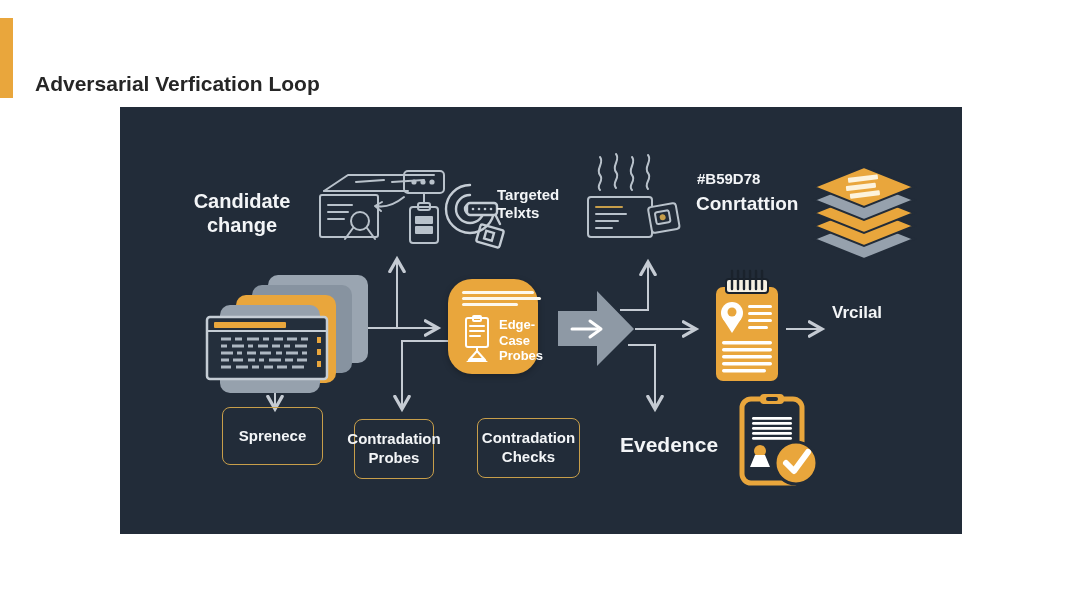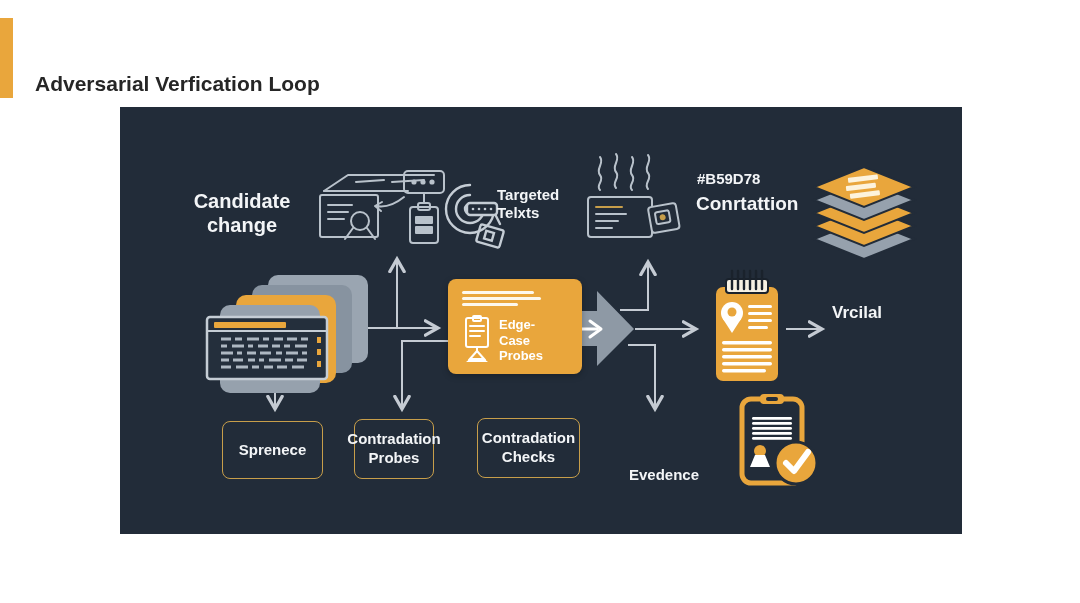--- a/index.html
+++ b/index.html
@@ -14,28 +14,28 @@
   .hdr-title{position:absolute;left:35px;top:72px;font-size:21px;font-weight:700;color:var(--title-text);}
   .panel{position:absolute;left:120px;top:107px;width:842px;height:427px;background:var(--panel-bg);}
   .abs{position:absolute;}
   .node-label{color:var(--node-text);font-weight:700;line-height:1.18;}
   .tcenter{text-align:center;}
   .lbl-candidate{left:58px;top:83px;width:128px;font-size:20px;}
   .lbl-targeted{left:377px;top:79px;width:90px;font-size:15px;}
   .lbl-contration-code{left:577px;top:63px;font-size:15px;}
   .lbl-contration{left:576px;top:86px;font-size:19px;}
   .lbl-verdict{left:712px;top:196px;width:76px;font-size:17px;}
-  .lbl-evidence{left:500px;top:326px;width:88px;font-size:15px;margin-top:33px;}
-  .gold-box{left:328px;top:172px;width:134px;height:95px;background:var(--accent);border-radius:8px;box-shadow:0 2px 6px rgba(0,0,0,.25);}
+  .lbl-evidence{left:500px;top:326px;width:88px;font-size:21px;}
+  .gold-box{left:328px;top:172px;width:90px;height:95px;background:var(--accent);border-radius:24px;box-shadow:0 2px 6px rgba(0,0,0,.25);}
   .gold-box .tline{position:absolute;left:14px;height:3px;border-radius:2px;background:#FDF8ED;}
   .gold-box .edge-text{position:absolute;left:51px;top:38px;width:58px;color:#FFFFFF;font-size:13px;font-weight:700;line-height:1.2;}
   .flow-box{position:absolute;border:1.5px solid var(--box-border);border-radius:8px;color:var(--node-text);
             font-size:15px;font-weight:700;display:flex;flex-direction:column;align-items:center;justify-content:center;line-height:1.25;}
   .flow-box span{display:block;text-align:center;}
-  .box-1{left:102px;top:314px;width:101px;height:58px;}
+  .box-1{left:102px;top:300px;width:101px;height:58px;}
   .box-2{left:234px;top:312px;width:80px;height:60px;}
   .box-3{left:357px;top:311px;width:103px;height:60px;}
   svg{display:block;}
 </style>
 </head>
 <body>
 
 <div class="canvas">
 
   <div class="accent-bar"></div>

